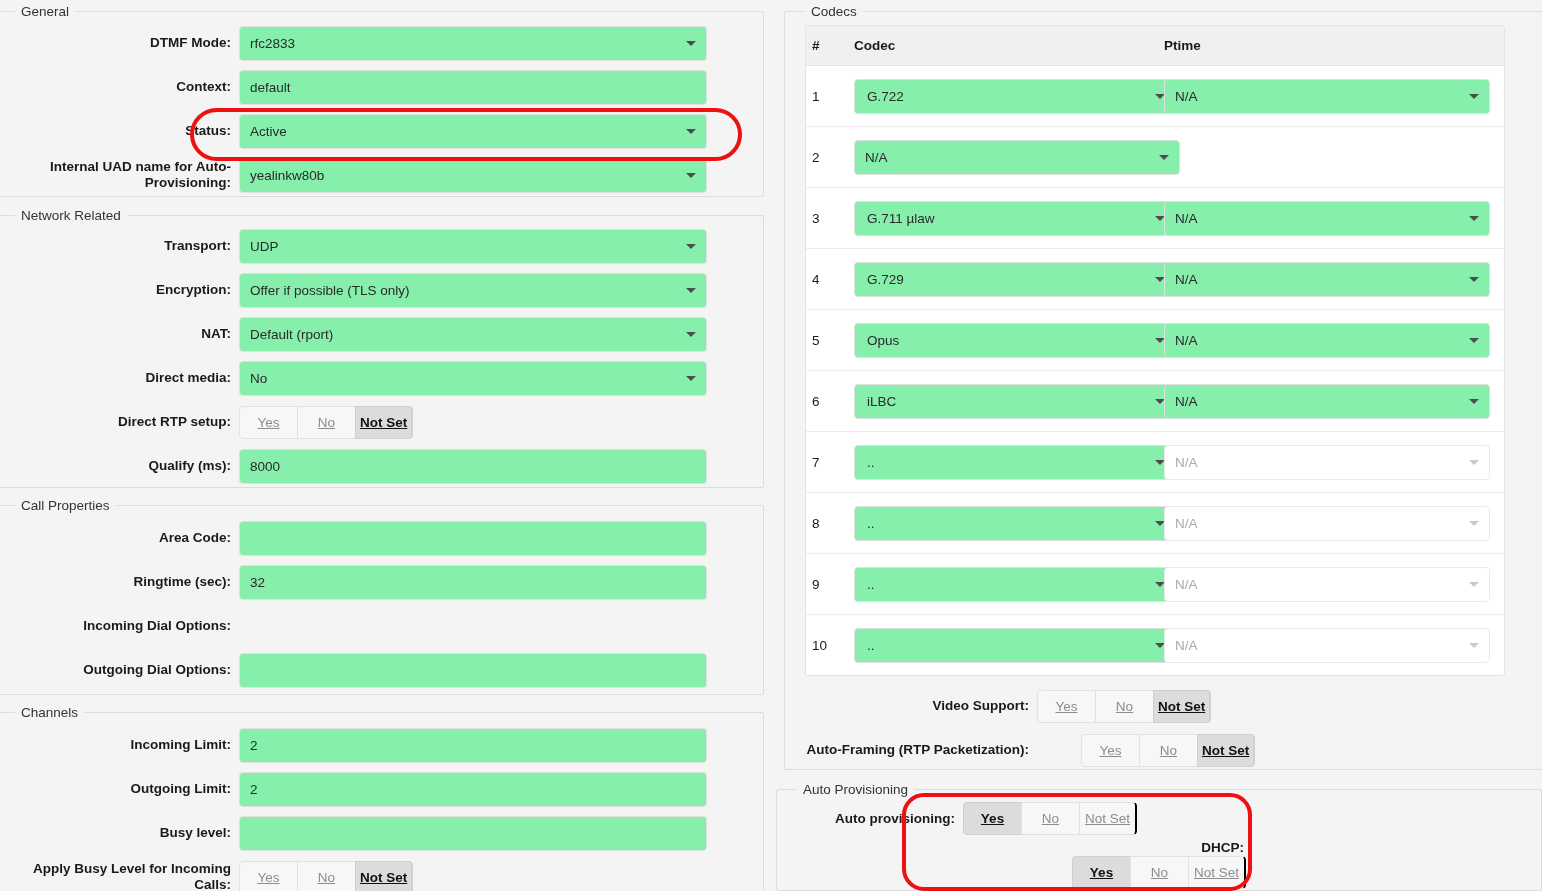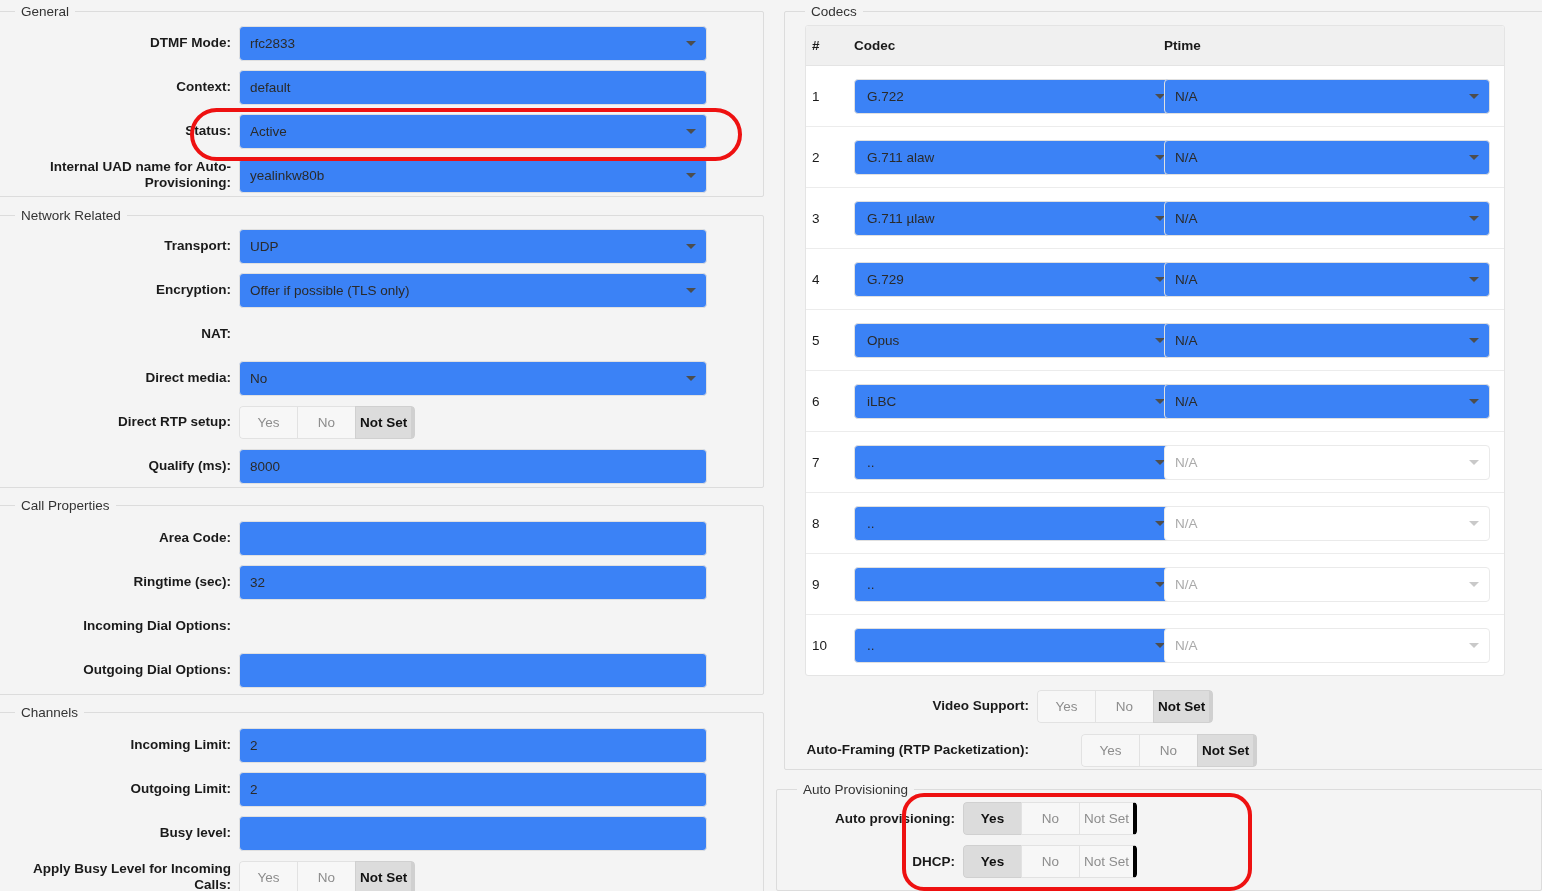--- a/index.html
+++ b/index.html
@@ -52,21 +52,21 @@
     color:#1a1a1a;
     line-height:1.15;
   }
   .flabel.two-line{line-height:1.2;}
   .fctl{flex:1;position:relative;}
 
   
   .inp, .sel{
     box-sizing:border-box;
     height:35px;
-    background:#3b82f6;
+    background:#86efac;
     border:1px solid #e0e0e0;
     border-radius:4px;
     font-family:"Liberation Sans", sans-serif;
     font-size:13.5px;
     color:#2a2a2a;
     padding:0 10px;
     display:flex;
     align-items:center;
     width:468px;
     position:relative;
@@ -90,23 +90,24 @@
     height:33px;
     min-width:58px;
     padding:0 4px;
     display:flex;align-items:center;justify-content:center;
     background:#f7f7f7;
     border:1px solid #e2e2e2;
     border-right:none;
     font-size:13.5px;
     color:#8d8d8d;
     box-sizing:border-box;
+    text-decoration:underline;
   }
   .tri .tbtn:first-child{border-radius:4px 0 0 4px;}
-  .tri .tbtn:last-child{border-right:4px solid #000000;border-radius:0 4px 4px 0;}
+  .tri .tbtn:last-child{border-right:2px solid #000000;border-radius:0 4px 4px 0;}
   .tri .tbtn.active{
     background:#dcdcdc;
     color:#111;
     font-weight:bold;
     border-color:#d0d0d0;
   }
 
   
   .ctable{
     border:1px solid #e4e4e4;
@@ -218,20 +219,26 @@
           <div class="fctl">
             <div class="sel">
               <span>Offer if possible (TLS only)</span>
               <span class="arrow"></span>
             </div>
           </div>
         </div>
 
         <div class="frow">
           <div class="flabel">NAT:</div>
+          <div class="fctl">
+            <div class="sel">
+              <span>Default (rport)</span>
+              <span class="arrow"></span>
+            </div>
+          </div>
         </div>
 
         <div class="frow">
           <div class="flabel">Direct media:</div>
           <div class="fctl">
             <div class="sel">
               <span>No</span>
               <span class="arrow"></span>
             </div>
           </div>
@@ -355,26 +362,20 @@
             <div class="c-ptime">
               <div class="sel ptime">
                 <span>N/A</span>
                 <span class="arrow"></span>
               </div>
             </div>
           </div>
 
           <div class="crow">
             <div class="c-num">2</div>
-            <div class="c-codec">
-              <div class="sel codec">
-                <span>G.711 alaw</span>
-                <span class="arrow"></span>
-              </div>
-            </div>
             <div class="c-ptime">
               <div class="sel ptime">
                 <span>N/A</span>
                 <span class="arrow"></span>
               </div>
             </div>
           </div>
 
           <div class="crow">
             <div class="c-num">3</div>
@@ -538,21 +539,21 @@
           <div class="flabel" style="width:186px;min-width:186px;">Auto provisioning:</div>
           <div class="fctl">
             <div class="tri">
               <div class="tbtn active">Yes</div>
               <div class="tbtn">No</div>
               <div class="tbtn">Not Set</div>
             </div>
           </div>
         </div>
 
-        <div class="frow" style="height:43px;">
+        <div class="frow" style="height:43px;flex-direction:column;">
           <div class="flabel" style="width:186px;min-width:186px;">DHCP:</div>
           <div class="fctl">
             <div class="tri">
               <div class="tbtn active">Yes</div>
               <div class="tbtn">No</div>
               <div class="tbtn">Not Set</div>
             </div>
           </div>
         </div>
 

